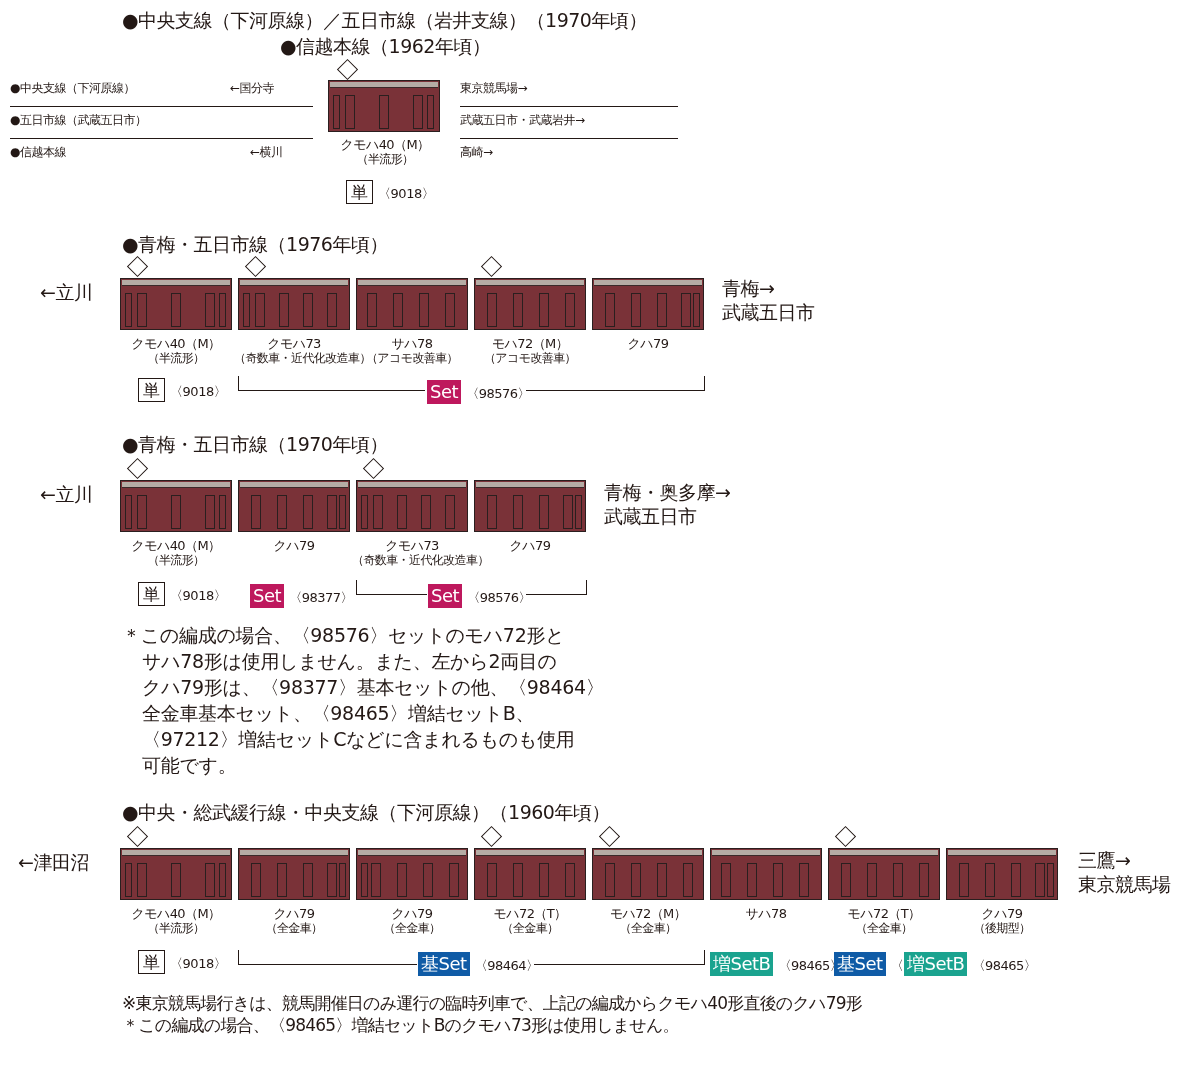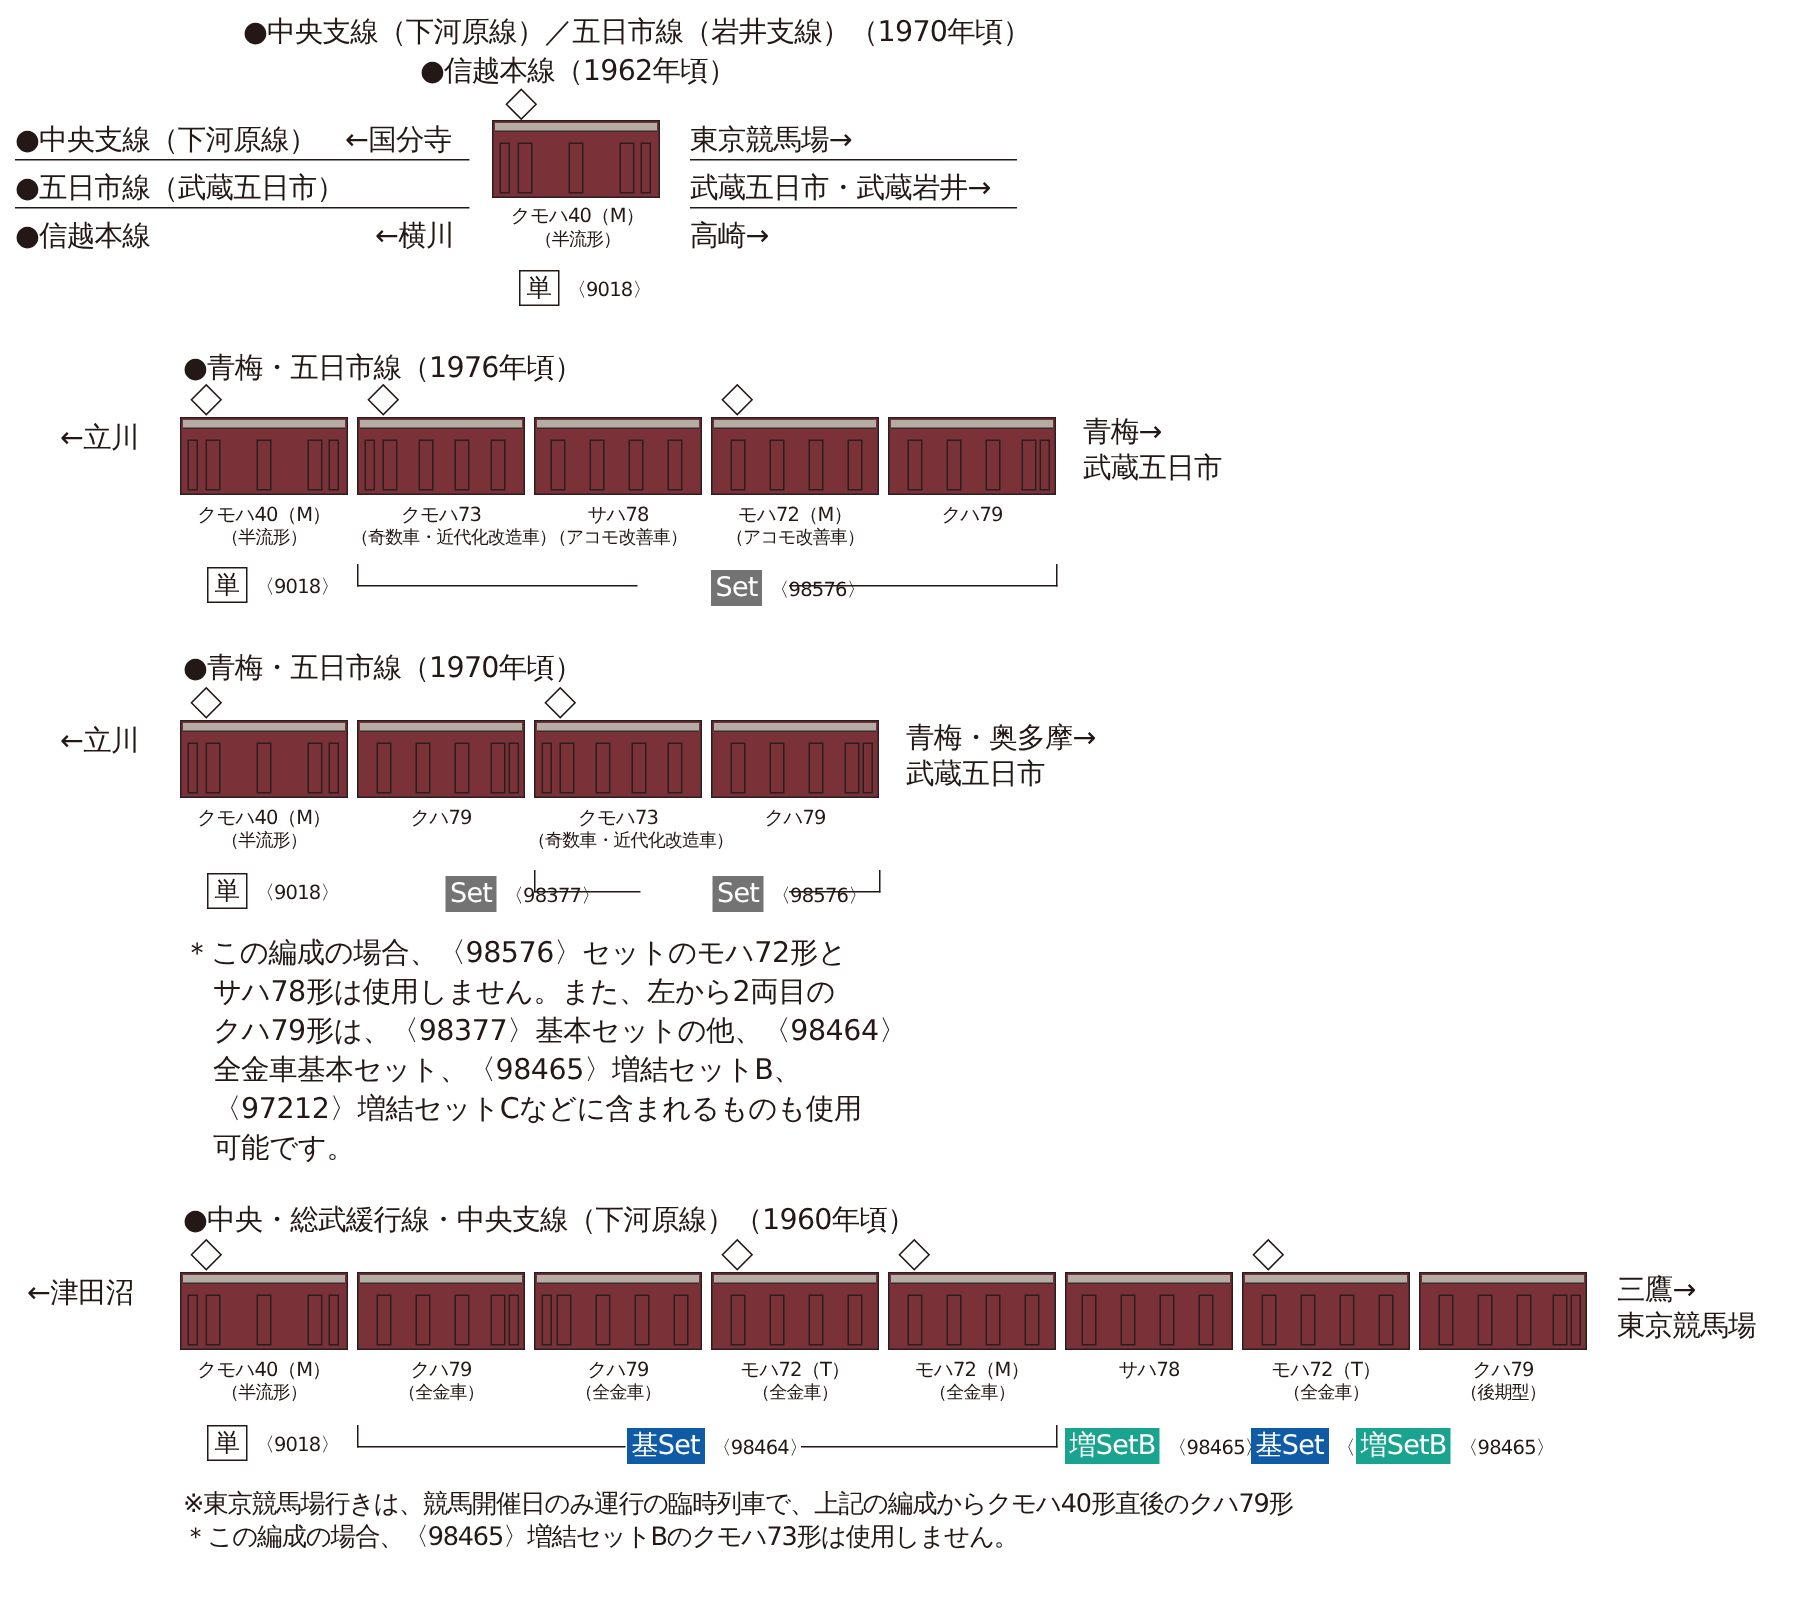--- a/index.html
+++ b/index.html
@@ -10,35 +10,35 @@
   .dest{font-size:19px;white-space:nowrap;line-height:24px;letter-spacing:-0.5px;}
   .car{position:absolute;width:112px;height:60px;}
   .car .body{position:absolute;left:0;top:8px;width:110px;height:50px;background:#7a3238;border:1px solid #2a1f1f;}
   .car .roof{position:absolute;left:1px;top:1px;width:108px;height:5px;background:#b5aca5;border-bottom:1px solid #3a2a2a;}
   .car .win{position:absolute;top:14px;width:8px;height:32px;border:1.5px solid #2a1f1f;}
   .panto{position:absolute;width:13px;height:13px;border:1.3px solid #231815;background:#fff;transform:rotate(45deg);}
   .lbl{position:absolute;width:120px;text-align:center;font-size:13px;line-height:15px;letter-spacing:-0.6px;white-space:nowrap;}
   .lbl .sub{font-size:12px;}
   .tan{display:inline-block;border:1px solid #231815;font-size:17px;line-height:22px;padding:0 4px;}
   .badge{display:inline-block;font-size:18px;line-height:24px;padding:0 3px;color:#fff;letter-spacing:-0.5px;}
-  .set-black{background:#737373;margin-left:47px;}
+  .set-black{background:#be185d;}
   .set-blue{background:#0f5ba6;}
   .set-teal{background:#1aa38f;text-align:right;}
   .code{font-size:13px;letter-spacing:-0.5px;}
   .bracket{position:absolute;border-left:1px solid #231815;border-bottom:1px solid #231815;height:14px;}
   .bracket.r{border-left:none;border-right:1px solid #231815;}
   .hline{position:absolute;height:0;border-top:1px solid #231815;}
   .note{font-size:19px;line-height:26px;letter-spacing:-0.3px;white-space:nowrap;}
   .note2{font-size:17px;line-height:22px;letter-spacing:-0.8px;white-space:nowrap;}
-  .lineitem{font-size:19px;white-space:nowrap;letter-spacing:-0.5px;}
+  .lineitem{font-size:12px;white-space:nowrap;letter-spacing:-0.5px;}
 </style>
 </head>
 <body>
 
-<div class="abs title" style="left:122px;top:8px;margin-left:40px;">●中央支線（下河原線）／五日市線（岩井支線）（1970年頃）</div>
+<div class="abs title" style="left:122px;top:8px;">●中央支線（下河原線）／五日市線（岩井支線）（1970年頃）</div>
 <div class="abs title" style="left:280px;top:34px;">●信越本線（1962年頃）</div>
 
 <div class="abs lineitem" style="left:10px;top:80px;">●中央支線（下河原線）</div>
 <div class="abs lineitem" style="left:230px;top:80px;">←国分寺</div>
 <div class="hline" style="left:10px;top:106px;width:303px;"></div>
 <div class="abs lineitem" style="left:10px;top:112px;">●五日市線（武蔵五日市）</div>
 <div class="hline" style="left:10px;top:138px;width:303px;"></div>
 <div class="abs lineitem" style="left:10px;top:144px;">●信越本線</div>
 <div class="abs lineitem" style="left:250px;top:144px;">←横川</div>
 

